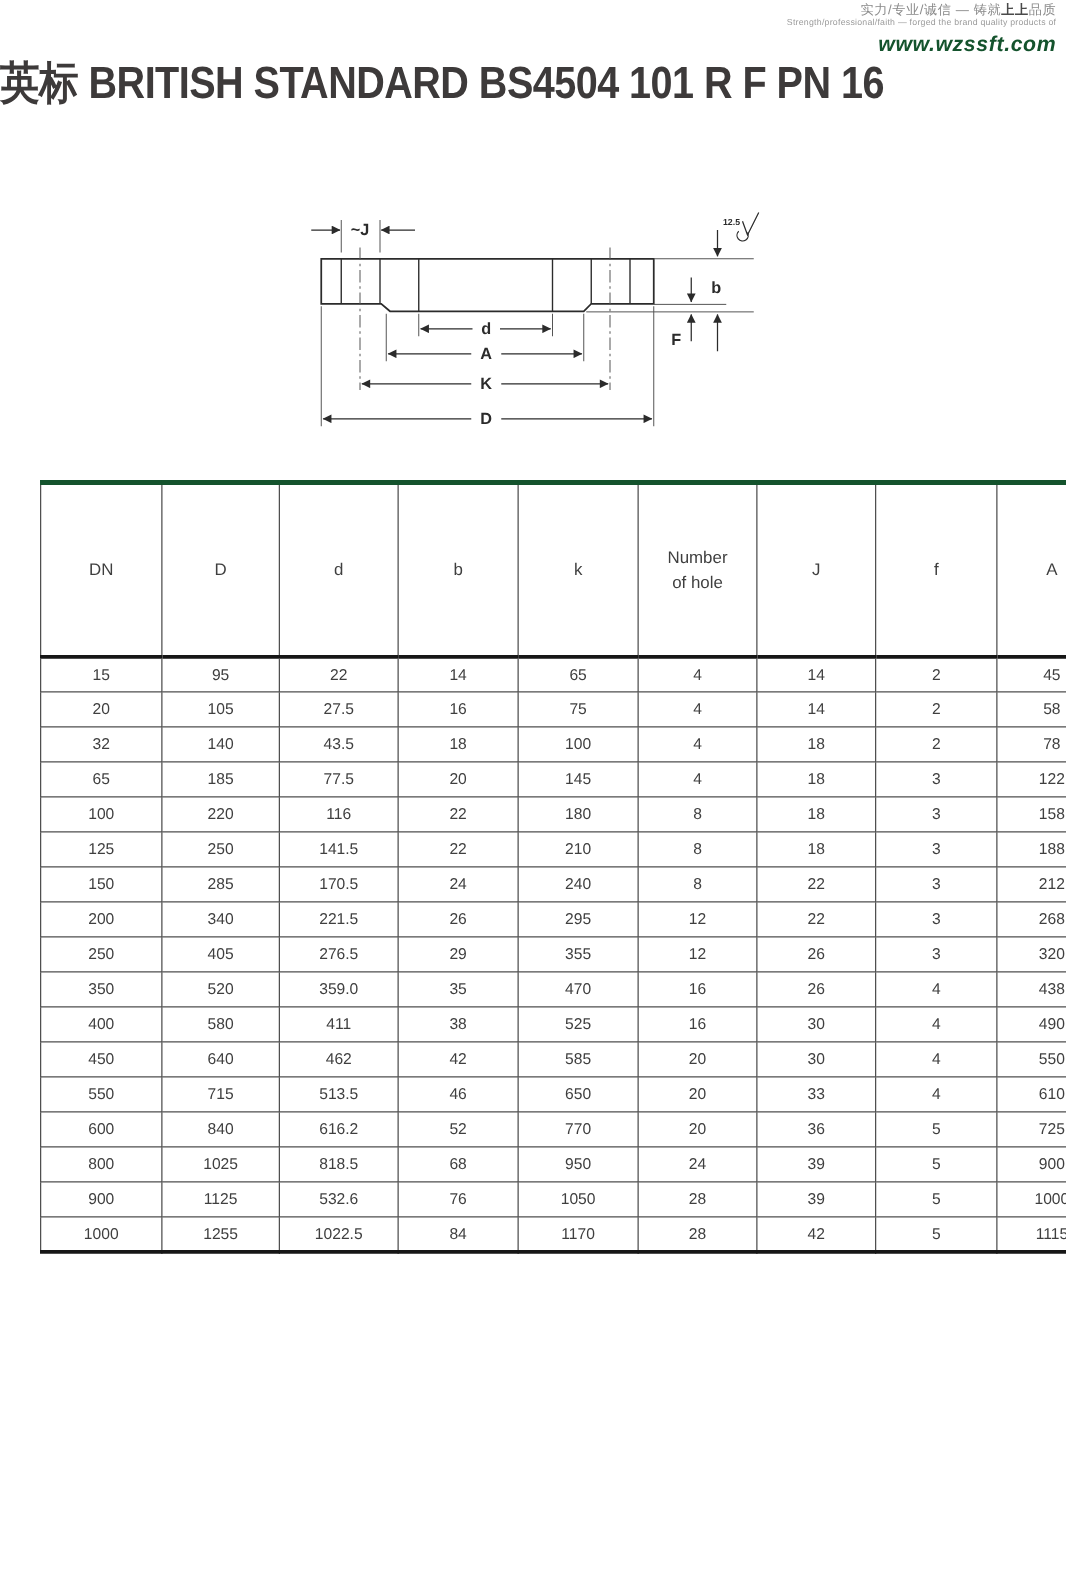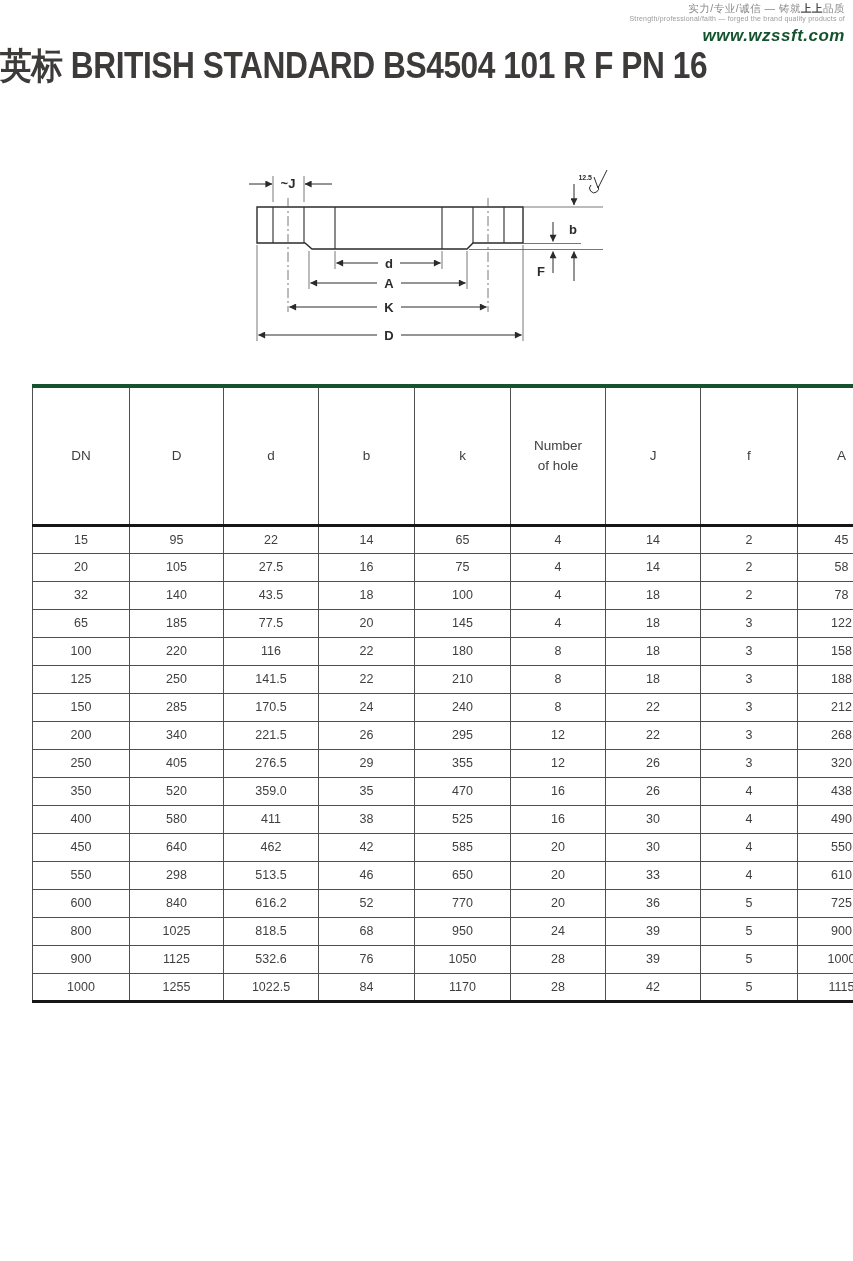--- a/index.html
+++ b/index.html
@@ -310,21 +310,21 @@
           <td>462</td>
           <td>42</td>
           <td>585</td>
           <td>20</td>
           <td>30</td>
           <td>4</td>
           <td>550</td>
         </tr>
         <tr>
           <td>550</td>
-          <td>298</td>
+          <td>715</td>
           <td>513.5</td>
           <td>46</td>
           <td>650</td>
           <td>20</td>
           <td>33</td>
           <td>4</td>
           <td>610</td>
         </tr>
         <tr>
           <td>600</td>

